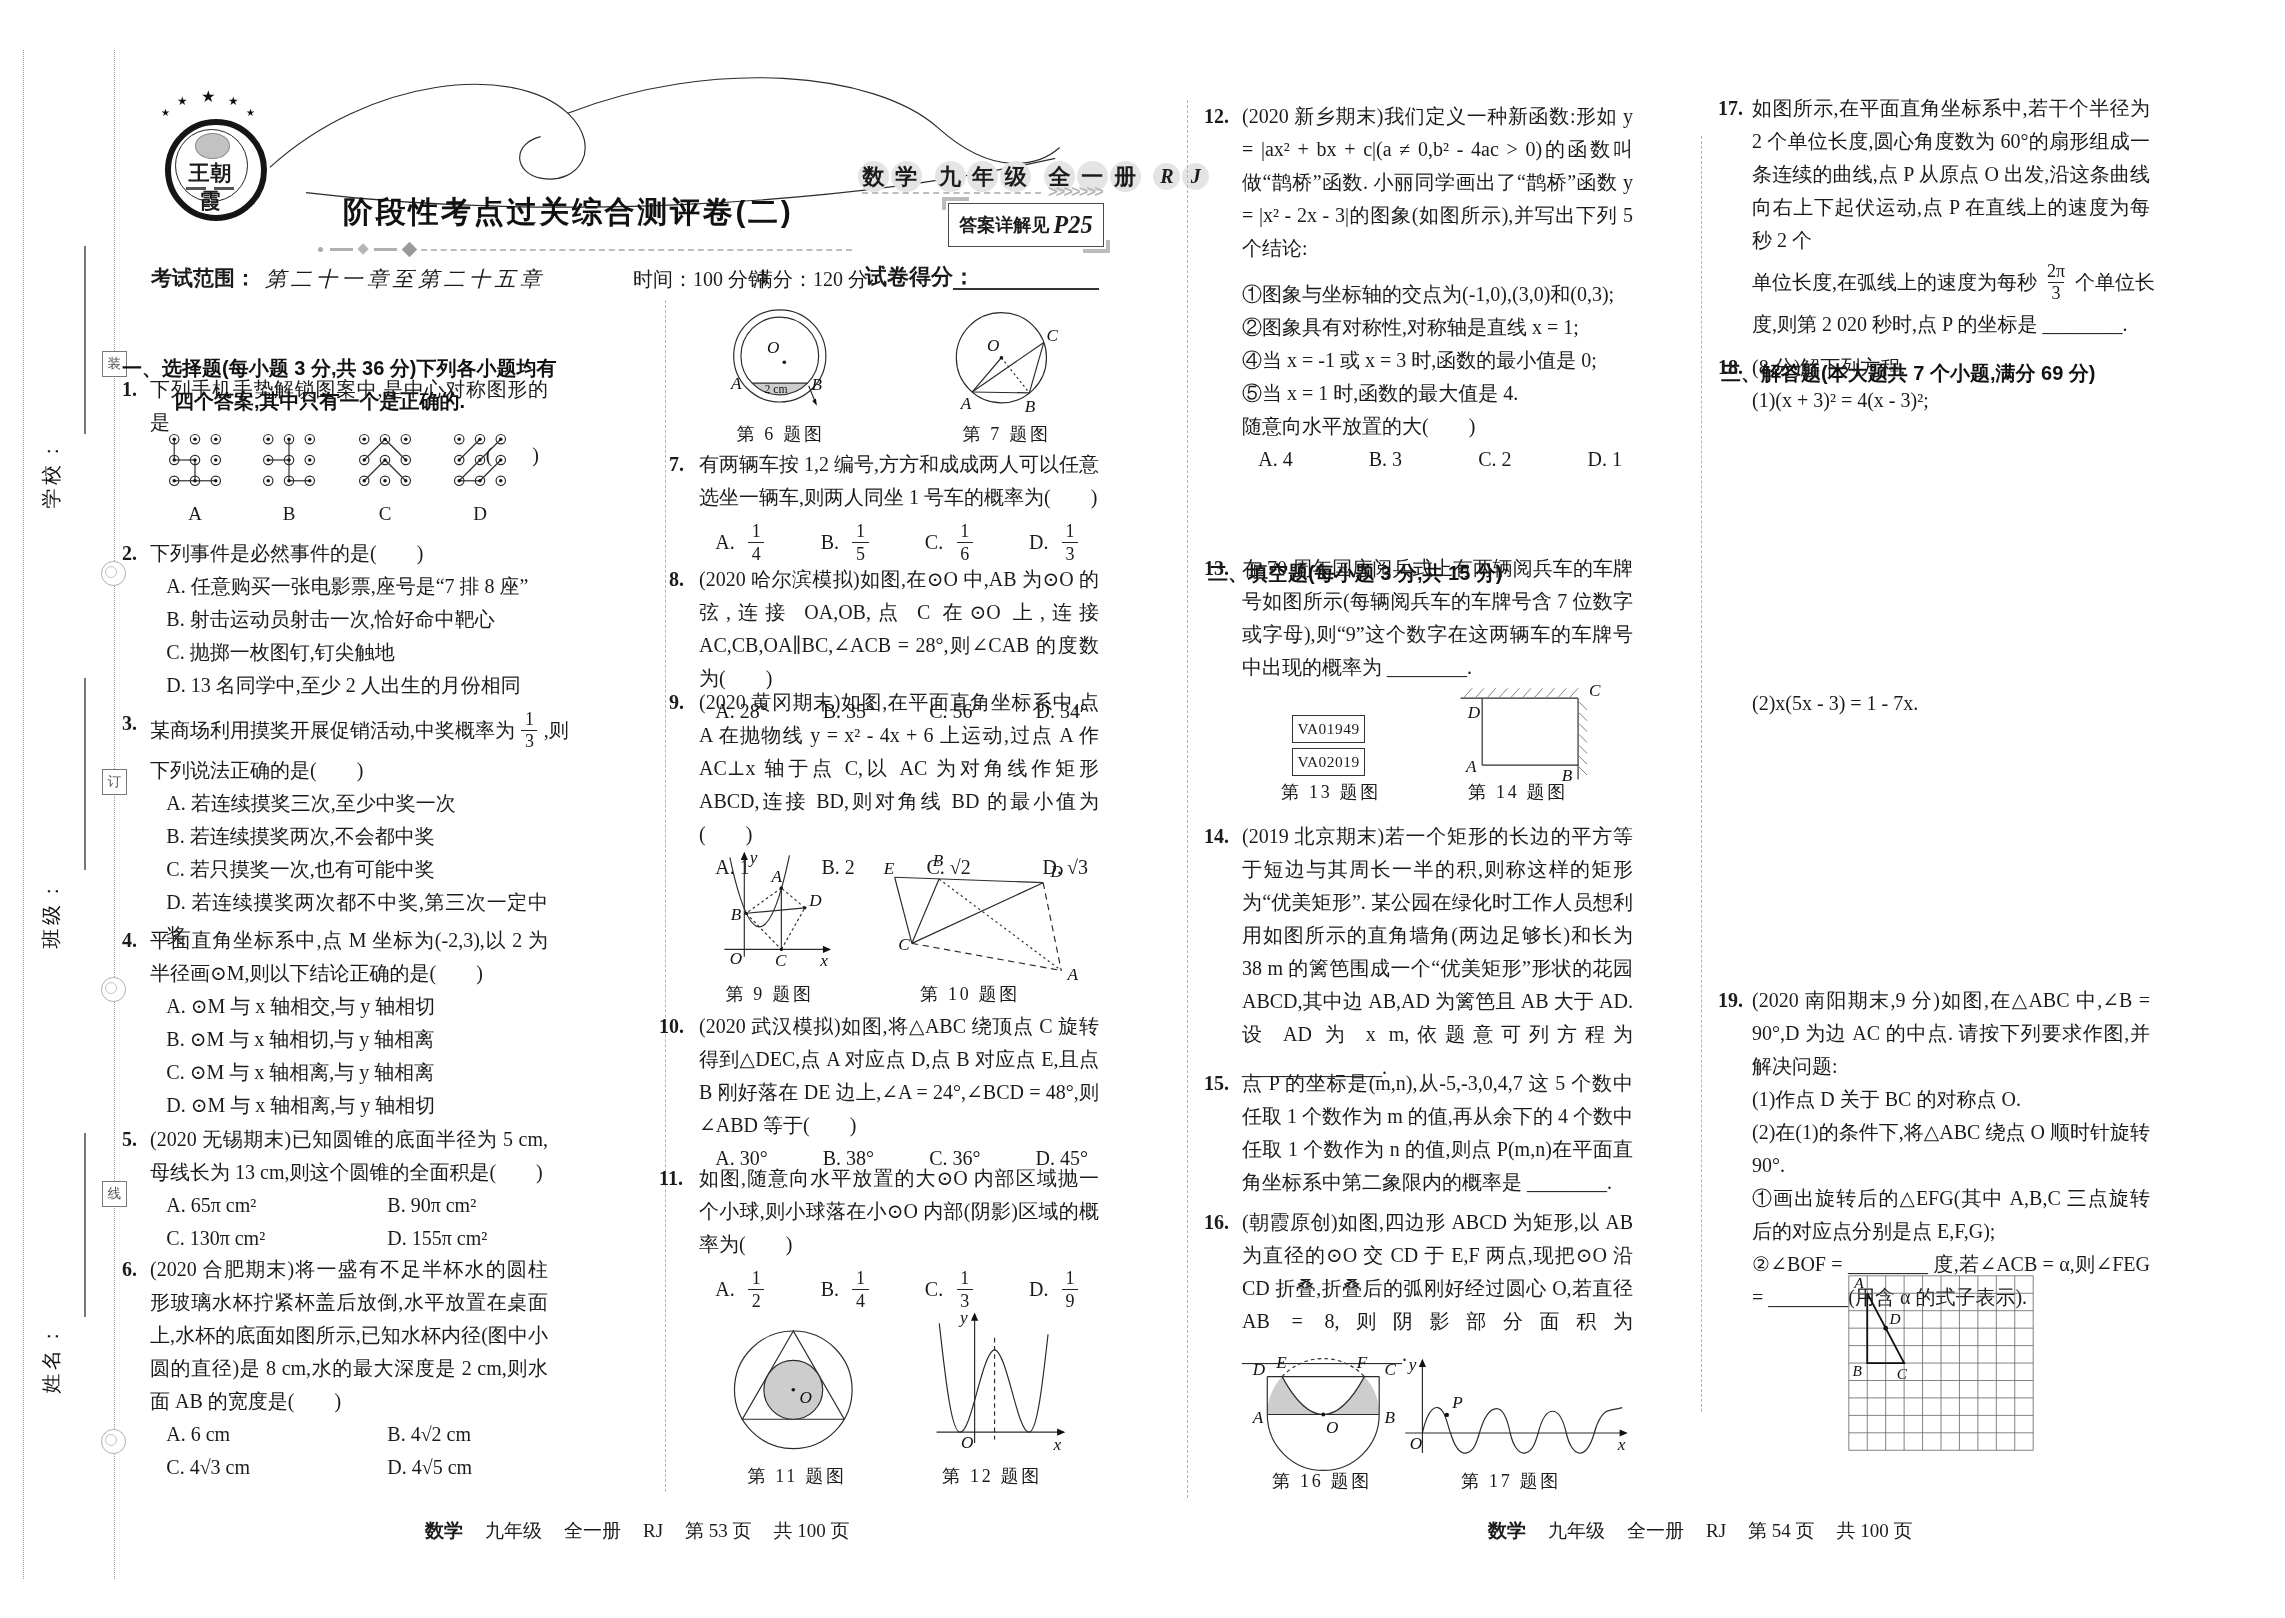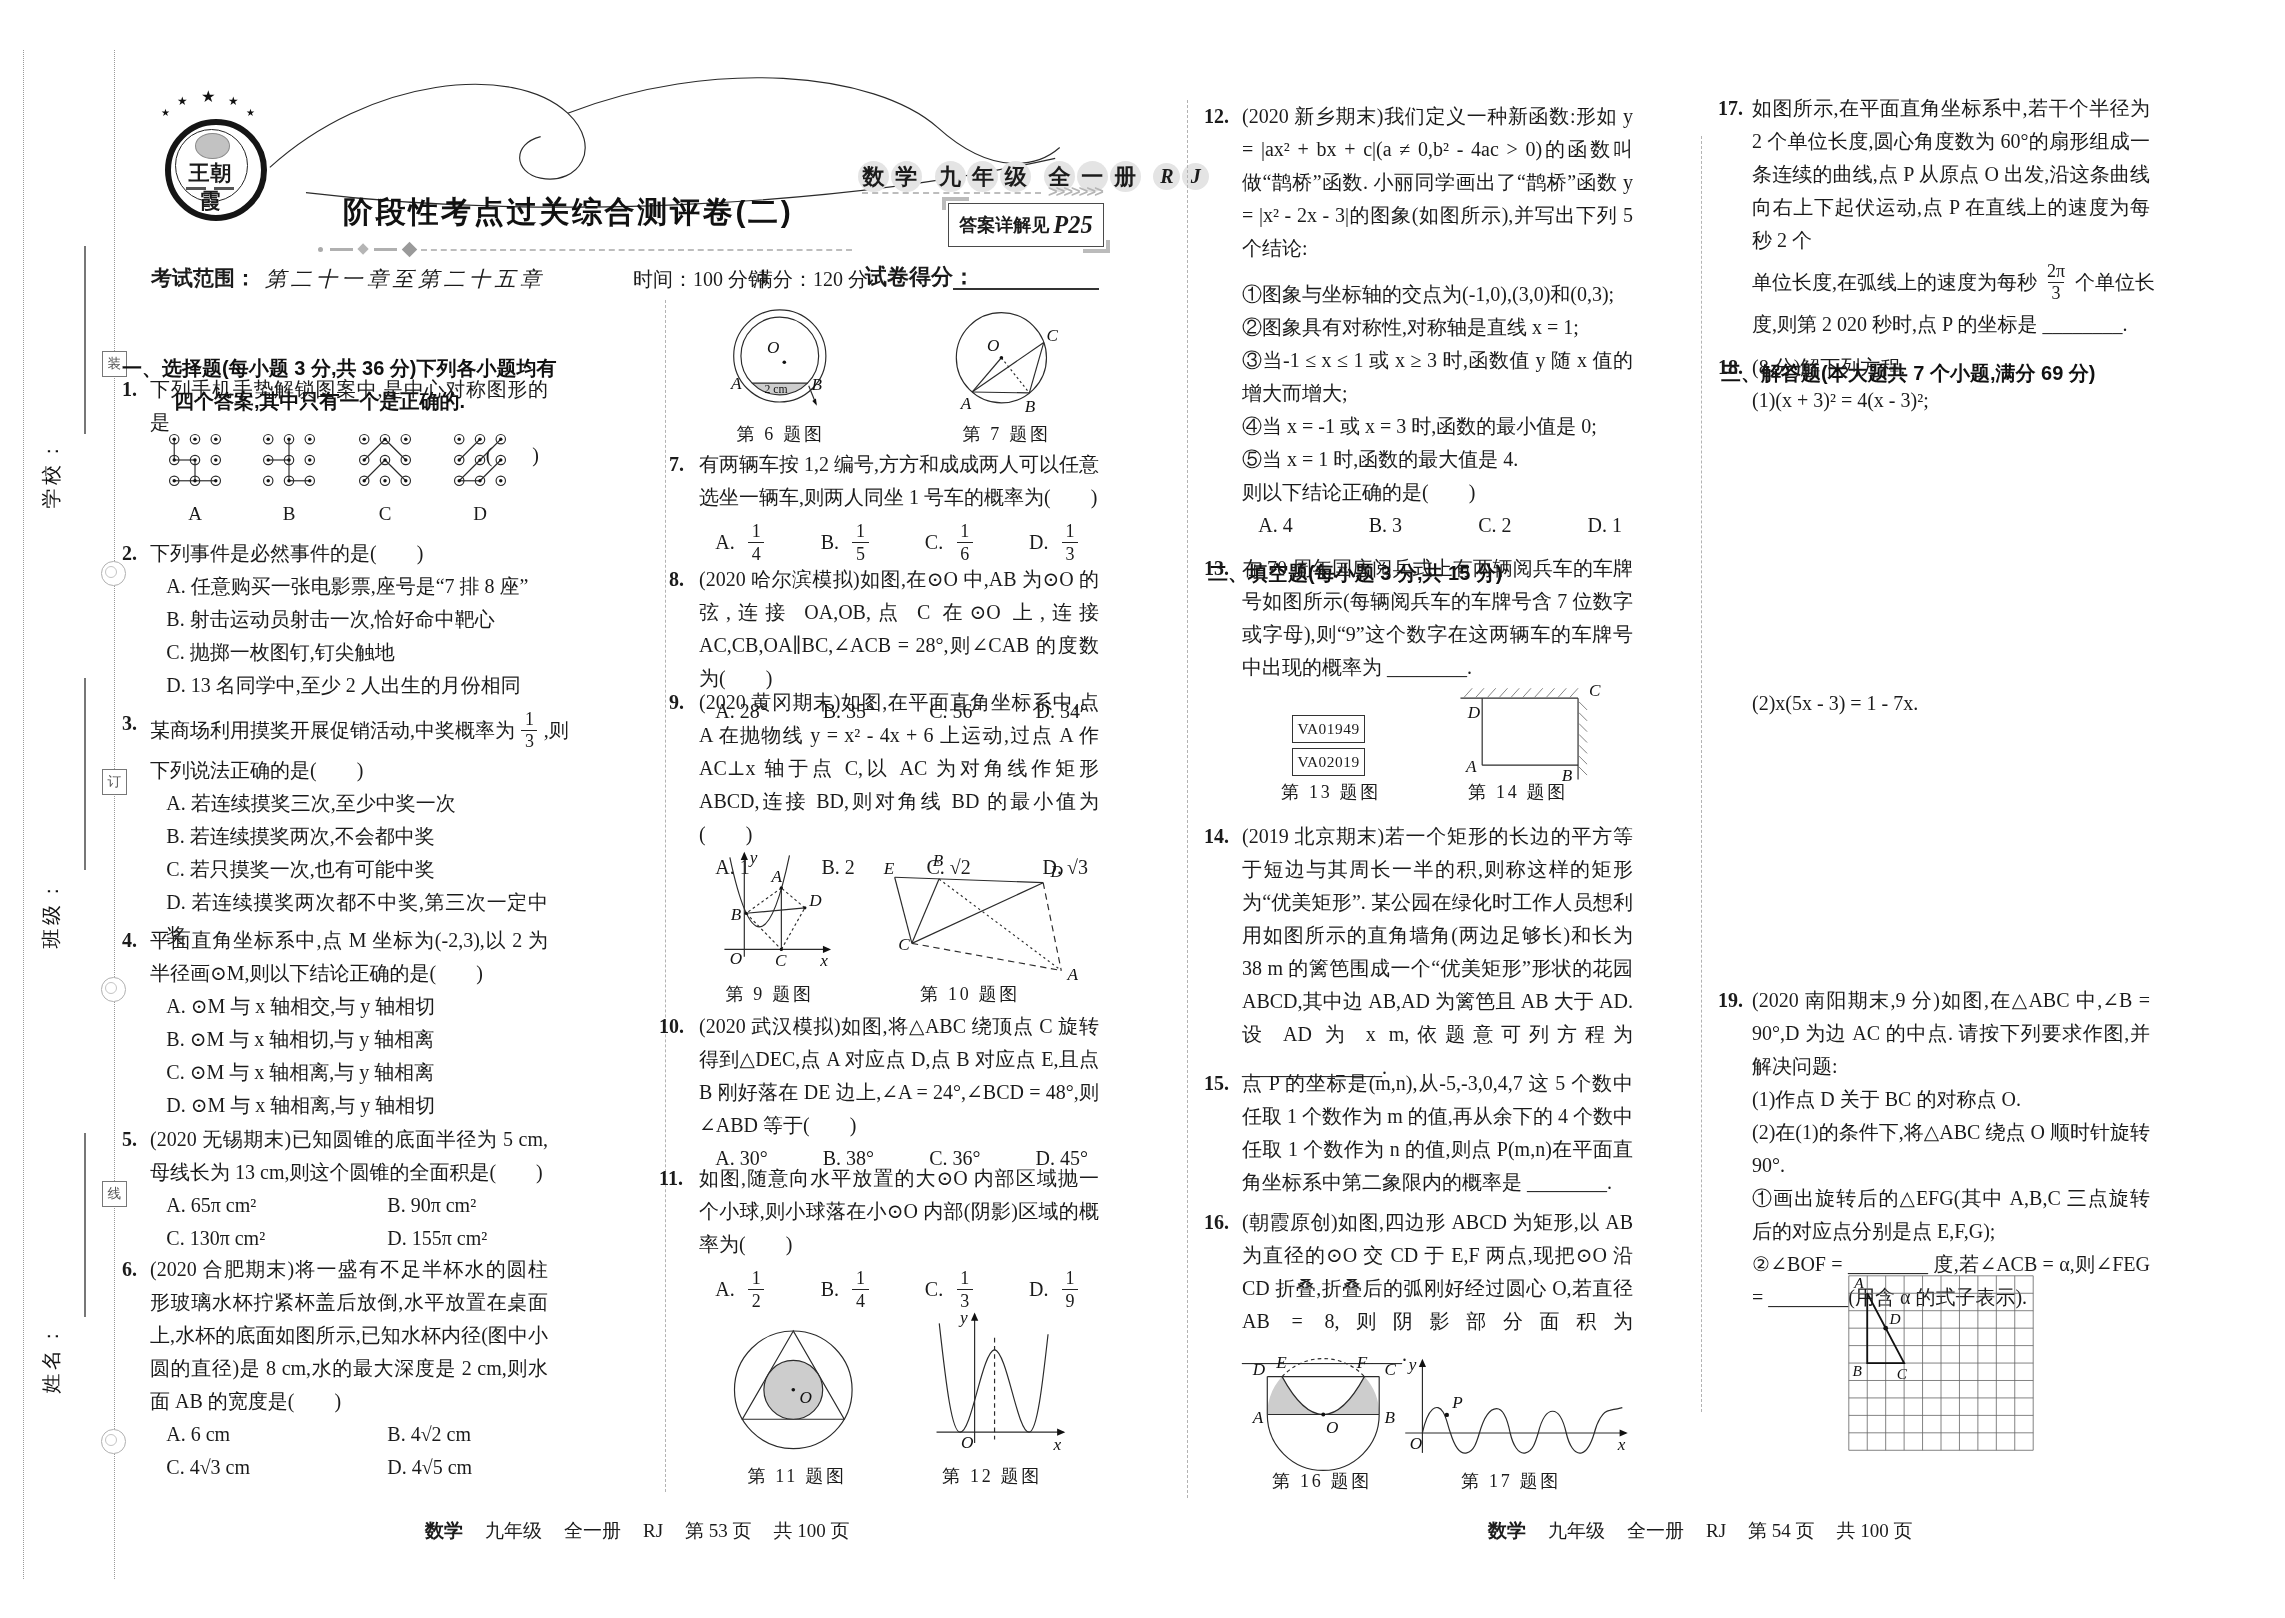--- a/index.html
+++ b/index.html
@@ -512,24 +512,23 @@
     <text x="32" y="156">O</text>
   </svg>
   <div class="cap" style="left:933px;top:1464px;width:118px">第 12 题图</div>
 
   <div class="q c3" style="left:1242px;top:100px;width:391px">
     <span class="qno">12.</span>
     <div class="stem">(2020 新乡期末)我们定义一种新函数:形如 y = |ax² + bx + c|(a ≠ 0,b² - 4ac &gt; 0)的函数叫做“鹊桥”函数. 小丽同学画出了“鹊桥”函数 y = |x² - 2x - 3|的图象(如图所示),并写出下列 5 个结论:</div>
     <div class="items">
       <div class="itm">①图象与坐标轴的交点为(-1,0),(3,0)和(0,3);</div>
       <div class="itm">②图象具有对称性,对称轴是直线 x = 1;</div>
-      <div class="itm">③当-1 ≤ x ≤ 1 或 x ≥ 3 时,函数值 y 随 x 值的增大而增大;</div>
       <div class="itm">④当 x = -1 或 x = 3 时,函数的最小值是 0;</div>
       <div class="itm">⑤当 x = 1 时,函数的最大值是 4.</div>
-      <div class="itm">则以下结论正确的是(　　)</div>
+      <div class="itm">随意向水平放置的大(　　)</div>
     </div>
     <div class="optrow">
       <span>A. 4</span>
       <span>B. 3</span>
       <span>C. 2</span>
       <span>D. 1</span>
     </div>
   </div>
 
   <div class="sec" style="left:1208px;top:517px">二、填空题(每小题 3 分,共 15 分)</div>

